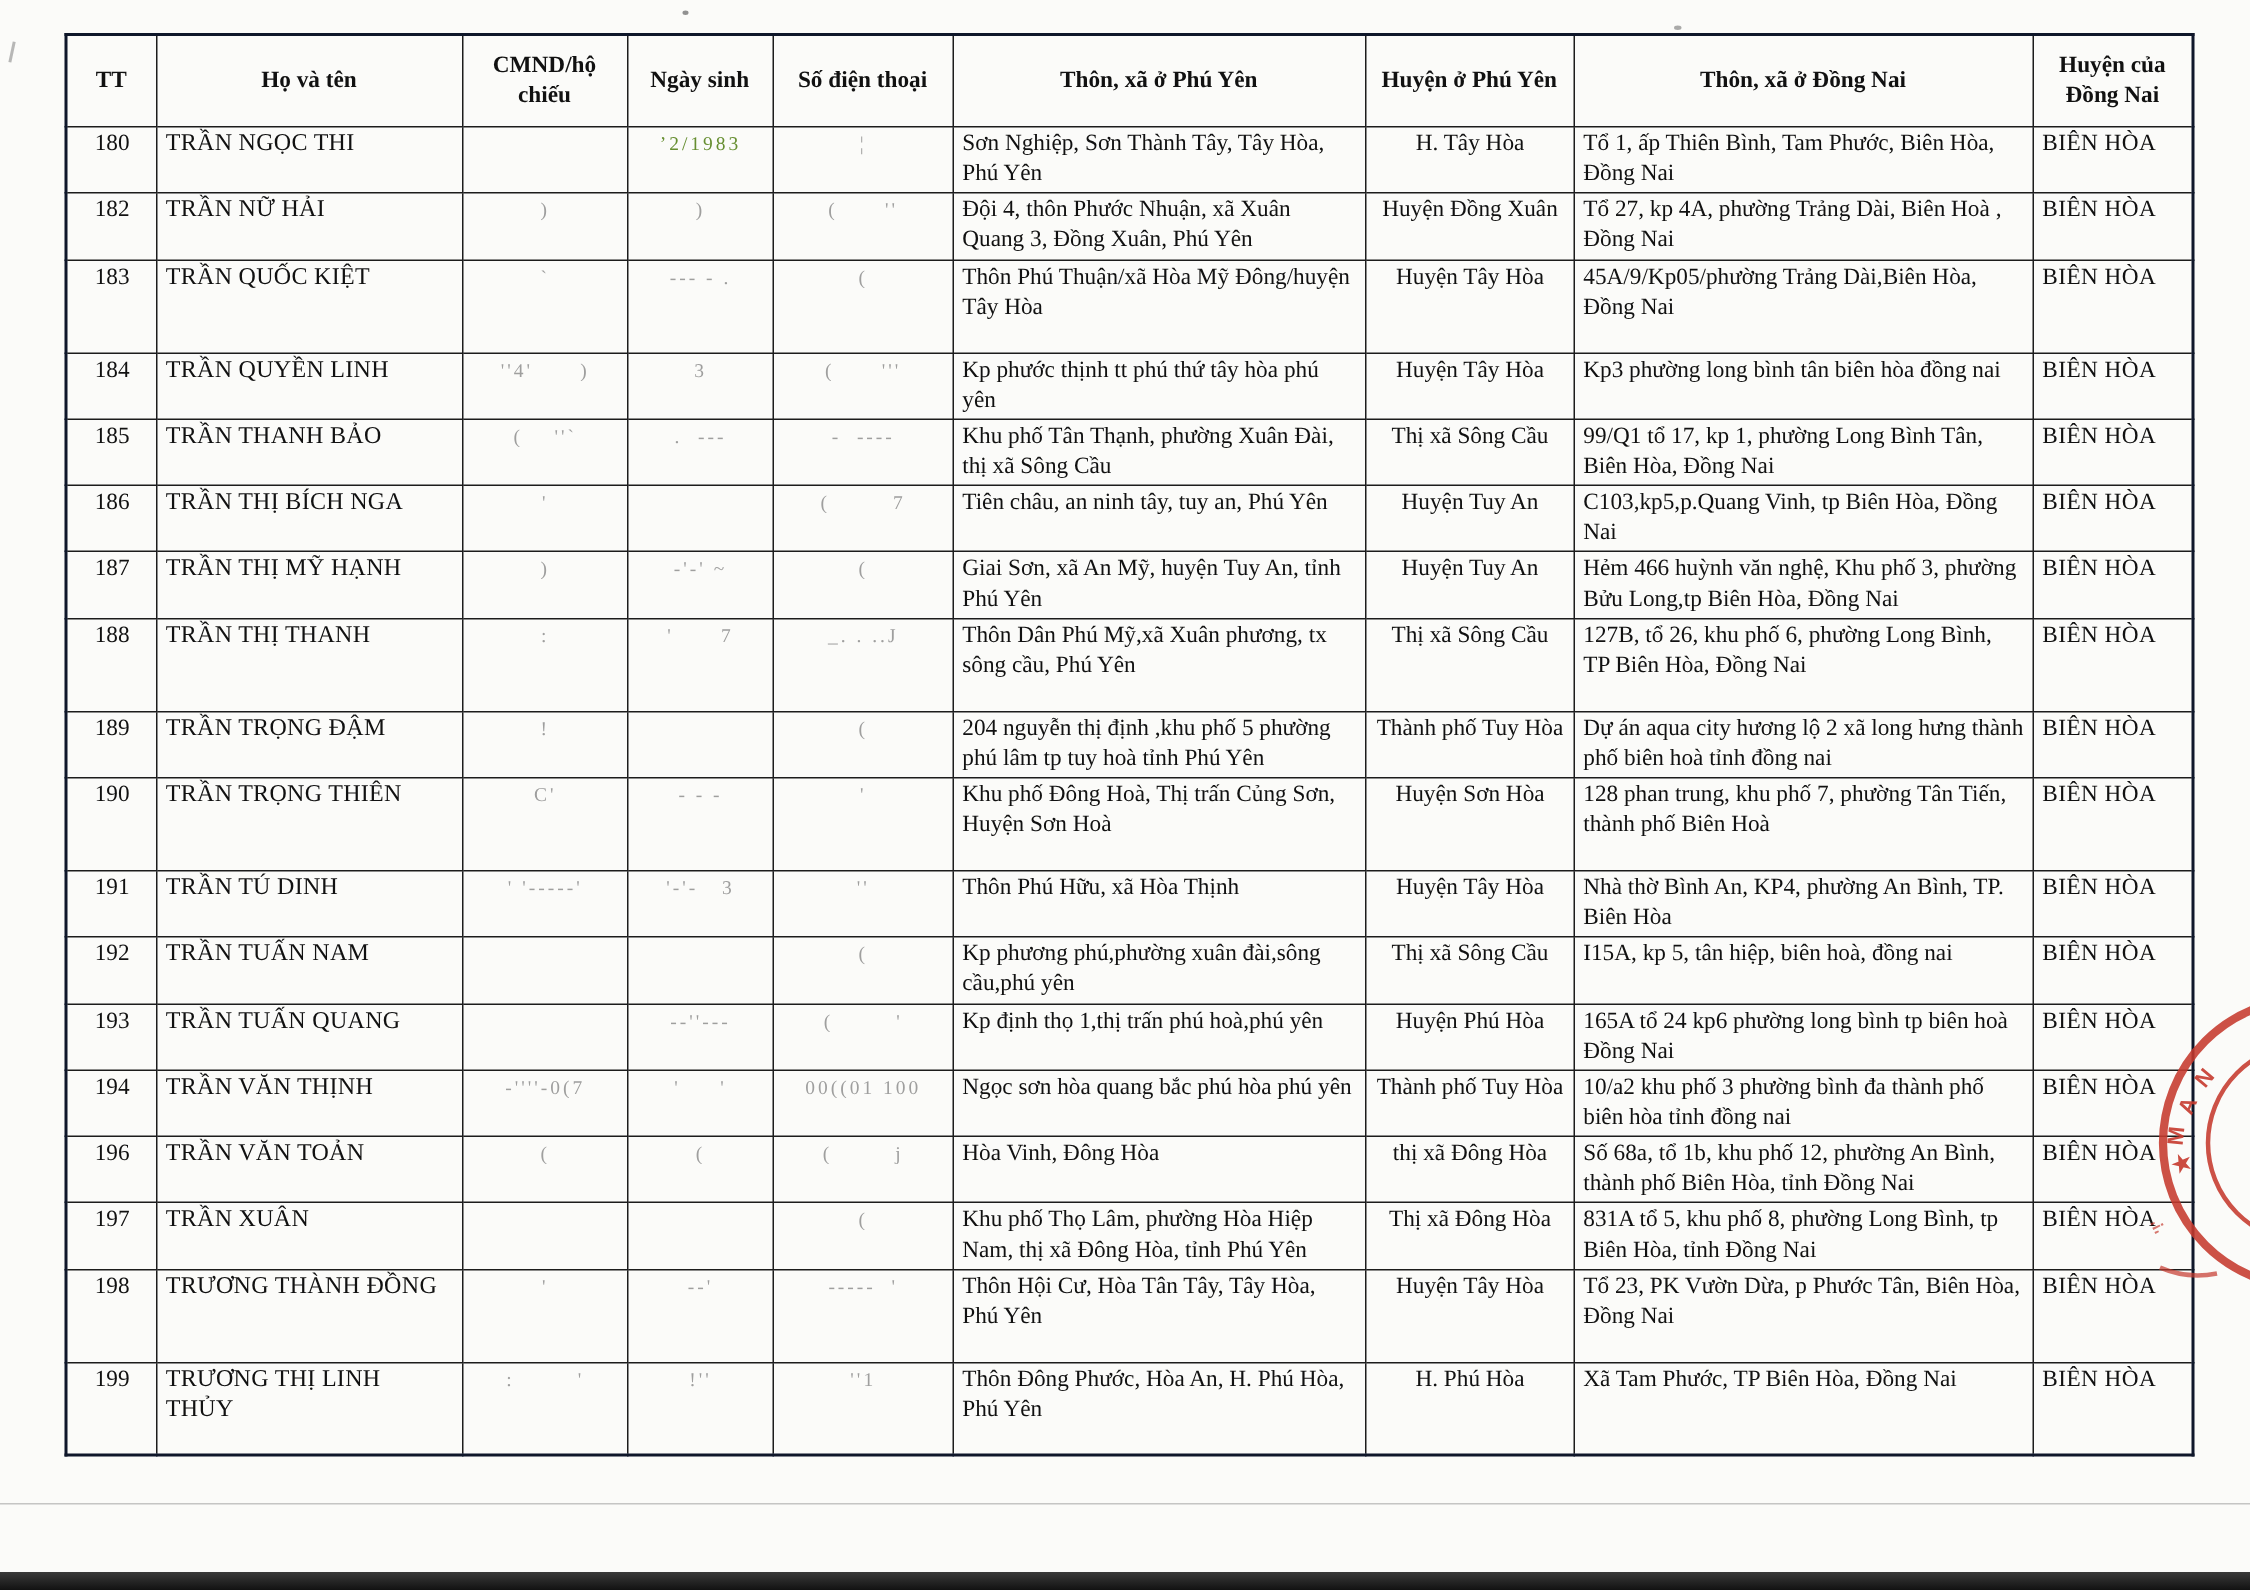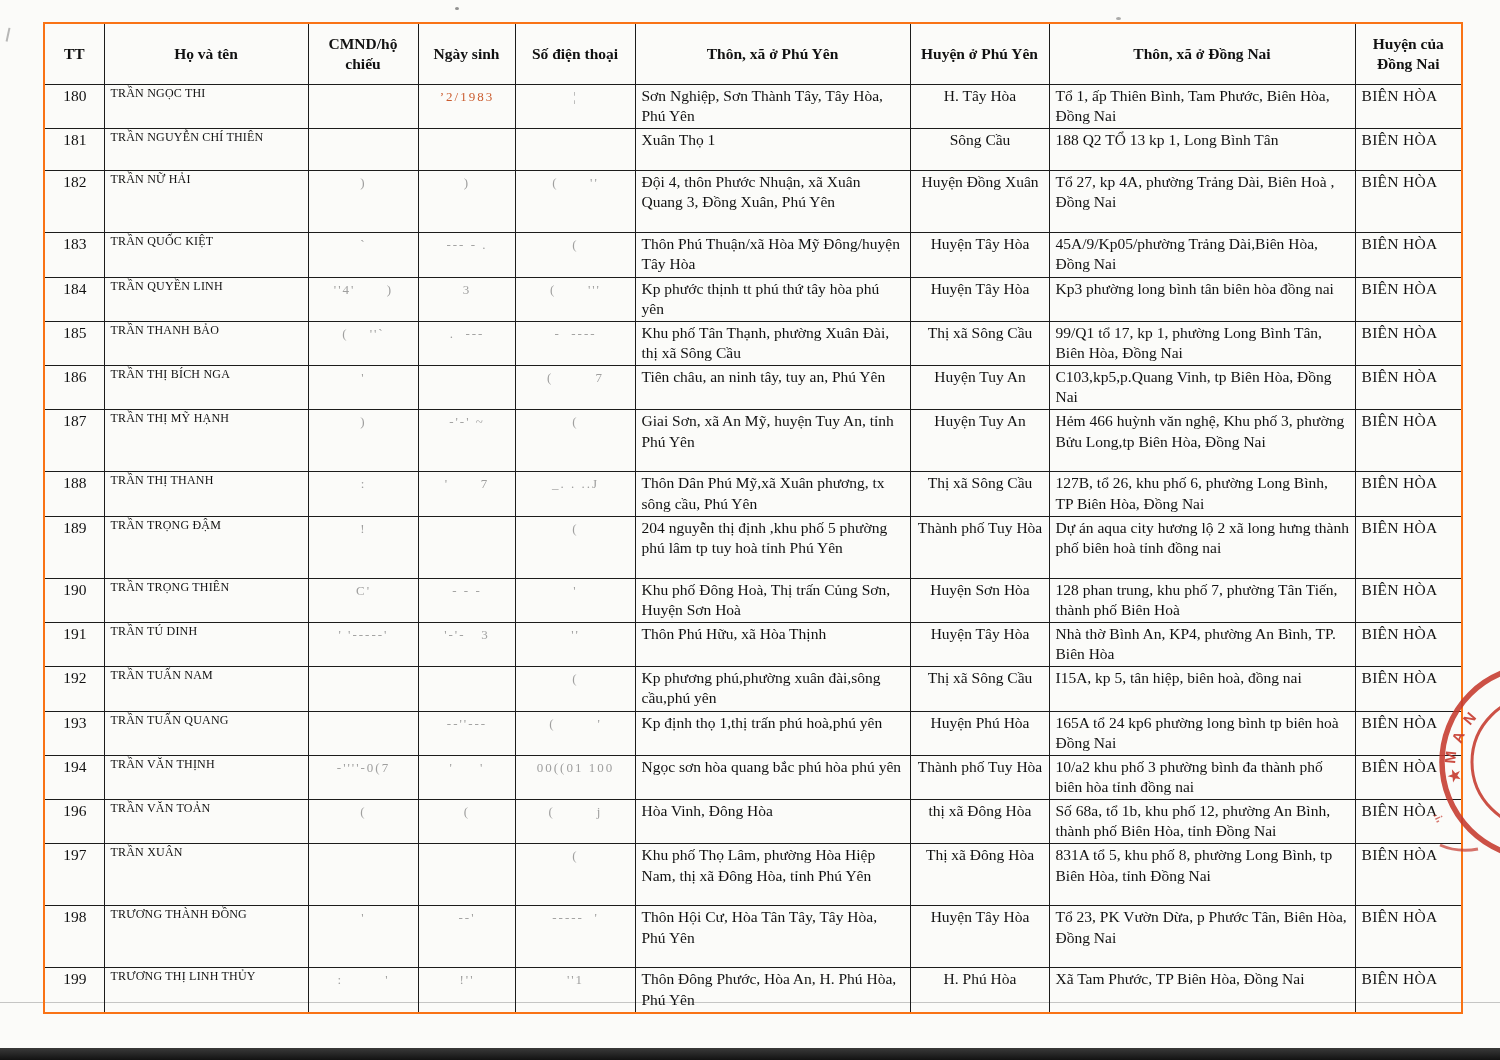--- a/index.html
+++ b/index.html
@@ -15,35 +15,35 @@
     border-collapse:collapse;table-layout:fixed;
     background:transparent;
   }
   .doc-table th,.doc-table td{
     border:1px solid #1c1c1c;
     vertical-align:top;
     padding:1px 5px 2px 6px;
     font-size:15.5px;line-height:1.3;
     word-wrap:break-word;
   }
-  .doc-table{border:2px solid #f97316;}
+  .doc-table{border:2px solid #0f172a;}
   .doc-table thead th{
     font-weight:bold;text-align:center;vertical-align:middle;
     font-size:15.5px;height:56px;padding:2px 4px;
   }
   td.c-tt{text-align:center;font-size:15.5px;}
-  td.c-name{font-size:12px;letter-spacing:.2px;margin-top:44px;}
+  td.c-name{font-size:16px;letter-spacing:.2px;margin-top:44px;}
   td.c-frag{text-align:center;}
   td.c-pyd{text-align:center;}
   td.c-dnd{text-align:left;font-size:15.5px;letter-spacing:.3px;}
   .frag{
     color:#8f8f8f;opacity:.85;letter-spacing:2px;
     filter:blur(.4px);white-space:pre;font-size:13px;
   }
-  .frag-dark{color:#c2410c;}
+  .frag-dark{color:#4d7c0f;}
   
   tbody tr:nth-child(1){height:35px}  tbody tr:nth-child(2){height:42px}
   tbody tr:nth-child(3){height:62px}  tbody tr:nth-child(4){height:43px}
   tbody tr:nth-child(5){height:42px}  tbody tr:nth-child(6){height:43px}
   tbody tr:nth-child(7){height:43px}  tbody tr:nth-child(8){height:62px}
   tbody tr:nth-child(9){height:42px}  tbody tr:nth-child(10){height:62px}
   tbody tr:nth-child(11){height:42px} tbody tr:nth-child(12){height:42px}
   tbody tr:nth-child(13){height:43px} tbody tr:nth-child(14){height:42px}
   tbody tr:nth-child(15){height:43px} tbody tr:nth-child(16){height:21px}
   tbody tr:nth-child(17){height:62px} tbody tr:nth-child(18){height:62px}
@@ -110,31 +110,20 @@
         <td class="c-name">TRẦN NGỌC THI</td>
         <td class="c-frag"><span class="frag"></span></td>
         <td class="c-frag"><span class="frag frag-dark">’2/1983</span></td>
         <td class="c-frag"><span class="frag">¦</span></td>
         <td class="c-pyc">Sơn Nghiệp, Sơn Thành Tây, Tây Hòa, Phú Yên</td>
         <td class="c-pyd">H. Tây Hòa</td>
         <td class="c-dnc">Tổ 1, ấp Thiên Bình, Tam Phước, Biên Hòa, Đồng Nai</td>
         <td class="c-dnd">BIÊN HÒA</td>
       </tr>
       <tr>
-        <td class="c-tt">181</td>
-        <td class="c-name">TRẦN NGUYỄN CHÍ THIÊN</td>
-        <td class="c-frag"><span class="frag"></span></td>
-        <td class="c-frag"><span class="frag"></span></td>
-        <td class="c-frag"><span class="frag"></span></td>
-        <td class="c-pyc">Xuân Thọ 1</td>
-        <td class="c-pyd">Sông Cầu</td>
-        <td class="c-dnc">188 Q2 TỔ 13 kp 1, Long Bình Tân</td>
-        <td class="c-dnd">BIÊN HÒA</td>
-      </tr>
-      <tr>
         <td class="c-tt">182</td>
         <td class="c-name">TRẦN NỮ HẢI</td>
         <td class="c-frag"><span class="frag">)</span></td>
         <td class="c-frag"><span class="frag">)</span></td>
         <td class="c-frag"><span class="frag">(      ''</span></td>
         <td class="c-pyc">Đội 4, thôn Phước Nhuận, xã Xuân Quang 3, Đồng Xuân, Phú Yên</td>
         <td class="c-pyd">Huyện Đồng Xuân</td>
         <td class="c-dnc">Tổ 27, kp 4A, phường Trảng Dài, Biên Hoà , Đồng Nai</td>
         <td class="c-dnd">BIÊN HÒA</td>
       </tr>

